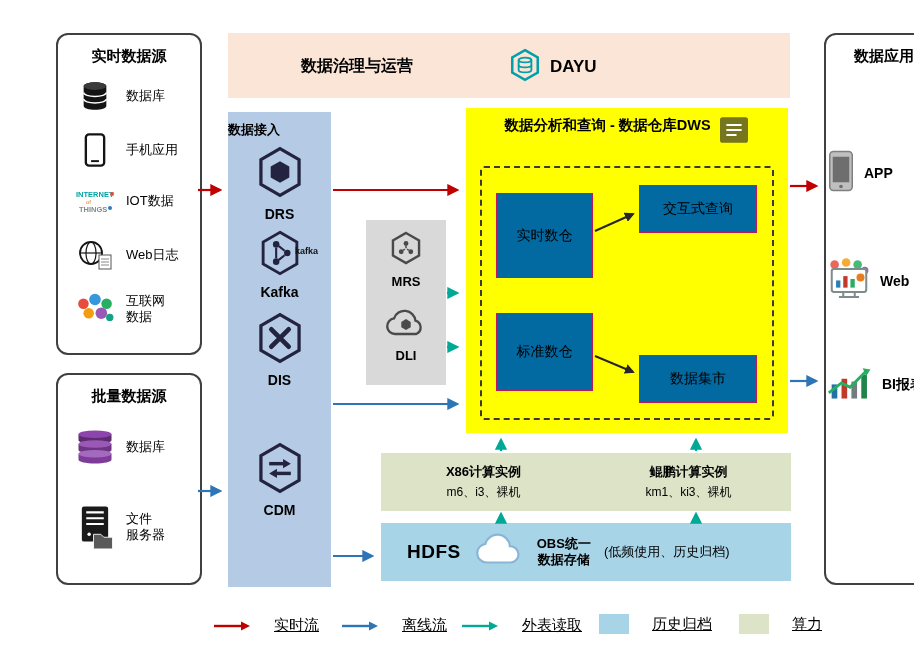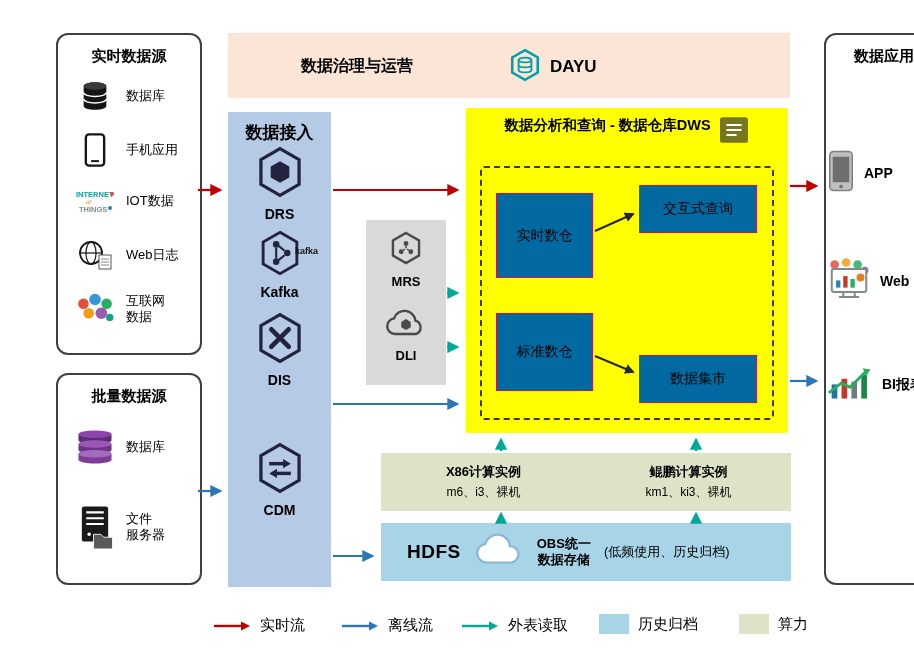--- a/index.html
+++ b/index.html
@@ -59,21 +59,21 @@
   #banner .dayu {
     position: absolute; left: 280px; top: 14px;
     display: flex; align-items: center; gap: 8px;
   }
   #banner .dayu-label { font-size: 17px; font-weight: bold; }
 
   
   #ingestion { background: #b5cbe5; }
   #ingestion .col-title {
     position: absolute; top: 9px; left: 0; width: 100%;
-    text-align: center; font-weight: bold; font-size: 17px;
+    font-weight: bold; font-size: 13px;
   }
   .hex-item {
     position: absolute; left: 0; width: 100%;
     display: flex; flex-direction: column; align-items: center; gap: 4px;
   }
   .hex-item .hx-lbl { font-weight: bold; font-size: 14px; }
   .kafka-badge {
     position: absolute; left: 67px; top: 134px;
     font-size: 9px; font-weight: bold; color: #111;
   }
@@ -121,21 +121,21 @@
   .obs-note { font-size: 13px; }
 
   
   .app-item {
     position: absolute; left: 0; width: 100%;
     display: flex; align-items: center; gap: 8px; font-weight: bold;
   }
   .app-item .lbl { font-size: 14px; }
 
   
-  .leg-item { display: flex; align-items: center; gap: 9px; }
+  .leg-item { display: flex; align-items: center; gap: 23px; text-decoration: underline; }
   .leg-lbl  { font-size: 15px; }
   .swatch   { display: inline-block; width: 30px; height: 20px; }
 
   #arrows { position: absolute; left: 0; top: 0; pointer-events: none; z-index: 10; }
 </style>
 </head>
 <body>
 
 <div id="canvas">
 

